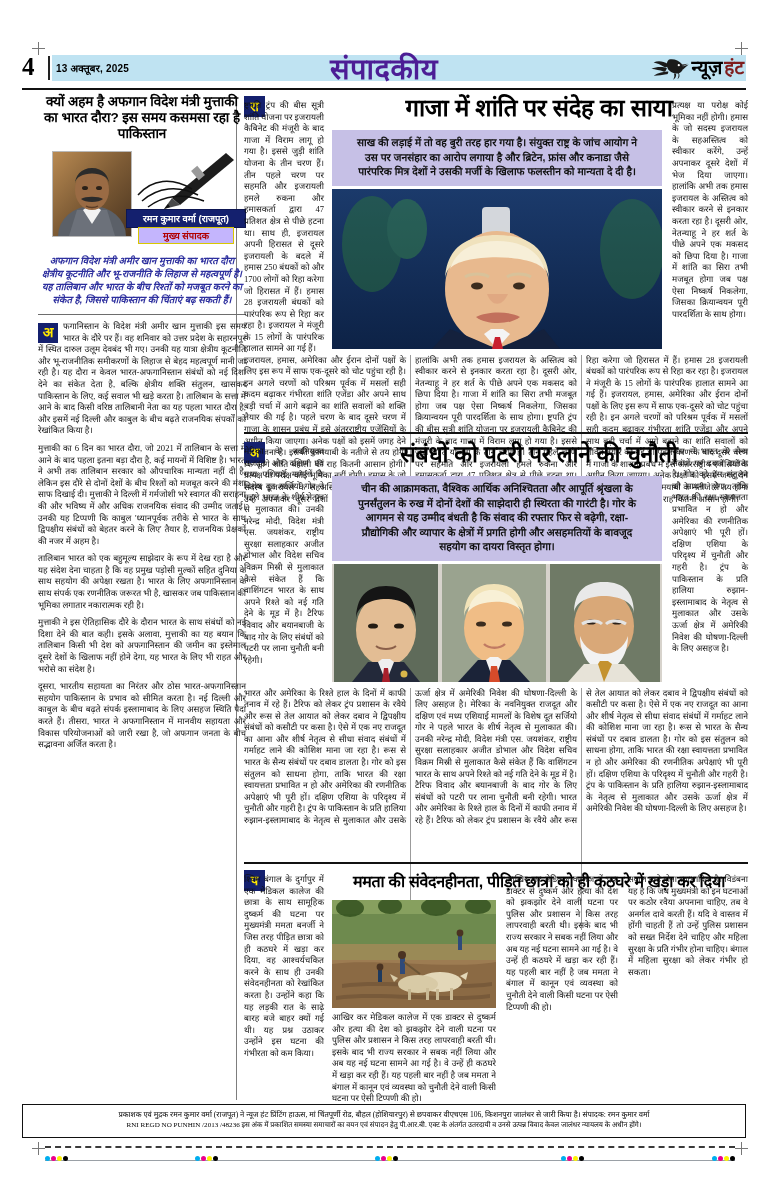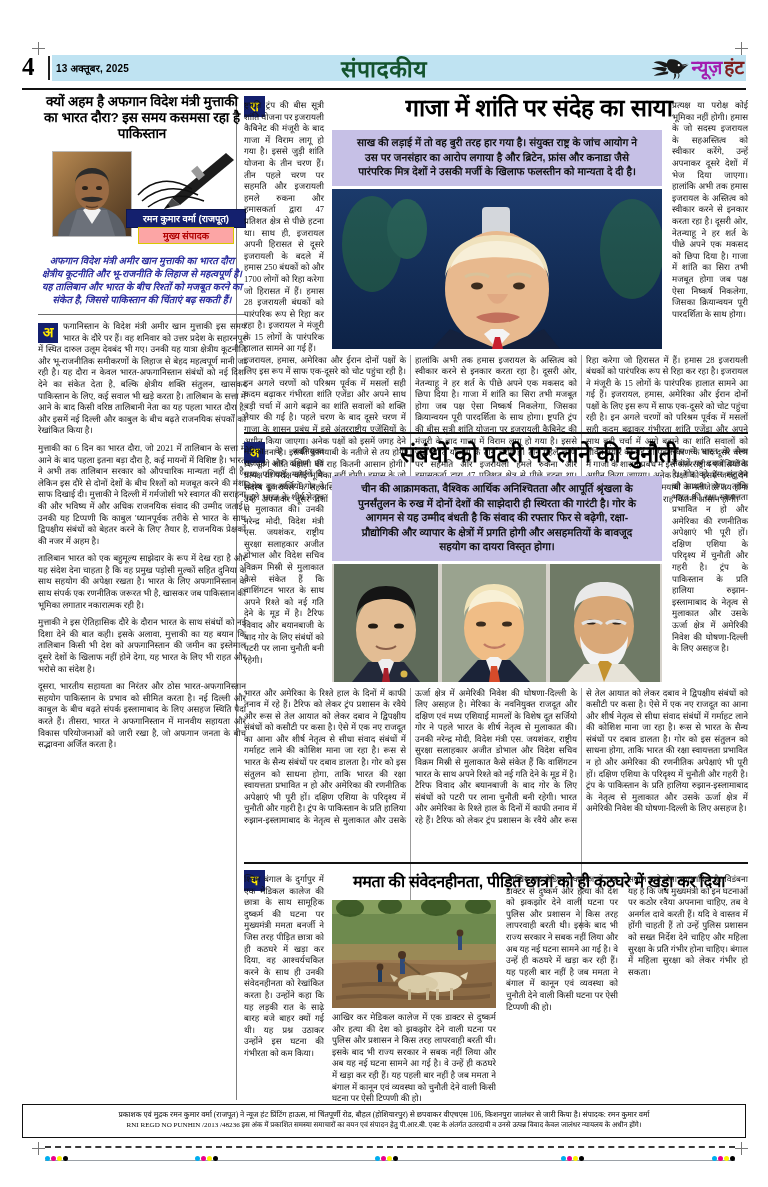--- a/index.html
+++ b/index.html
@@ -29,44 +29,44 @@
   .dotgrp i{display:block;width:5px;height:5px;border-radius:50%;}
   .c-c{background:#00aeef;} .c-m{background:#ec008c;} .c-y{background:#fff200;} .c-k{background:#000;}
 
   
   .masthead{position:absolute;left:22px;top:52px;right:22px;height:32px;}
   .mh-band{position:absolute;left:30px;right:0;top:3px;height:26px;background:#bfe3f2;}
   .mh-pageno{position:absolute;left:0;top:0;font-weight:bold;font-size:25px;line-height:30px;
     font-family:"Liberation Serif",serif;}
   .mh-sep{position:absolute;left:26px;top:4px;width:2px;height:24px;background:#222;}
   .mh-date{position:absolute;left:34px;top:9px;font-size:10px;font-weight:bold;letter-spacing:.2px;}
-  .mh-title{position:absolute;left:0;right:0;top:4px;text-align:center;color:#14532d;
-    font-size:23px;font-weight:bold;letter-spacing:.5px;line-height:26px;}
+  .mh-title{position:absolute;left:0;right:0;top:4px;text-align:center;color:#4c1d95;
+    font-size:29px;font-weight:bold;letter-spacing:.5px;line-height:26px;}
   .mh-logo{position:absolute;right:2px;top:2px;height:28px;display:flex;align-items:center;gap:2px;}
   .mh-logo .bird{width:42px;height:26px;}
   .logo-txt{font-size:19px;font-weight:bold;line-height:20px;}
-  .logo-blue{color:#a21caf;} .logo-red{color:#7f1d1d;}
+  .logo-blue{color:#000000;} .logo-red{color:#7f1d1d;}
 
   .rule-top{position:absolute;left:22px;right:22px;top:88px;height:2px;background:#111;}
 
   
   .colA{position:absolute;left:38px;top:94px;width:208px;}
   .divider-v{position:absolute;background:#7d7d7d;width:1px;}
 
   
   .lead-head{font-size:13.5px;font-weight:bold;line-height:16px;text-align:center;
     letter-spacing:-.1px;padding:0 2px;}
   .byline-wrap{position:relative;margin-top:7px;height:98px;}
   .photo-author{position:absolute;left:14px;top:2px;width:78px;height:84px;
     border:1px solid #b9b9b9;overflow:hidden;background:#8a6b4f;}
   .pen-art{position:absolute;left:96px;top:0px;width:104px;height:66px;}
   .name-plate{position:absolute;left:88px;top:60px;width:118px;height:17px;background:#14206e;
     color:#fff;font-size:9.5px;font-weight:bold;display:flex;align-items:center;justify-content:center;
     border:1px solid #0d1652;}
-  .role-plate{position:absolute;left:100px;top:78px;width:94px;height:15px;background:#fca5a5;
+  .role-plate{position:absolute;left:100px;top:78px;width:94px;height:15px;background:#c4b5fd;
     color:#b00000;font-size:9.5px;font-weight:bold;display:flex;align-items:center;justify-content:center;
     border:1px solid #d9c800;}
   .intro-box{margin-top:5px;color:#2d2f9e;font-size:9.6px;line-height:13px;text-align:center;
     font-style:italic;font-weight:bold;padding:2px 4px;}
   .hr-thin{height:1px;background:#6d6d6d;margin:6px 0;}
 
   .dropcap{float:left;width:20px;height:20px;margin:2px 5px 1px 0;background:#14206e;color:#ffe800;
     font-weight:bold;font-size:14px;line-height:20px;text-align:center;}
   .body-col{font-size:8.6px;line-height:11.6px;text-align:justify;color:#111;
     font-family:"Liberation Serif",serif;}

